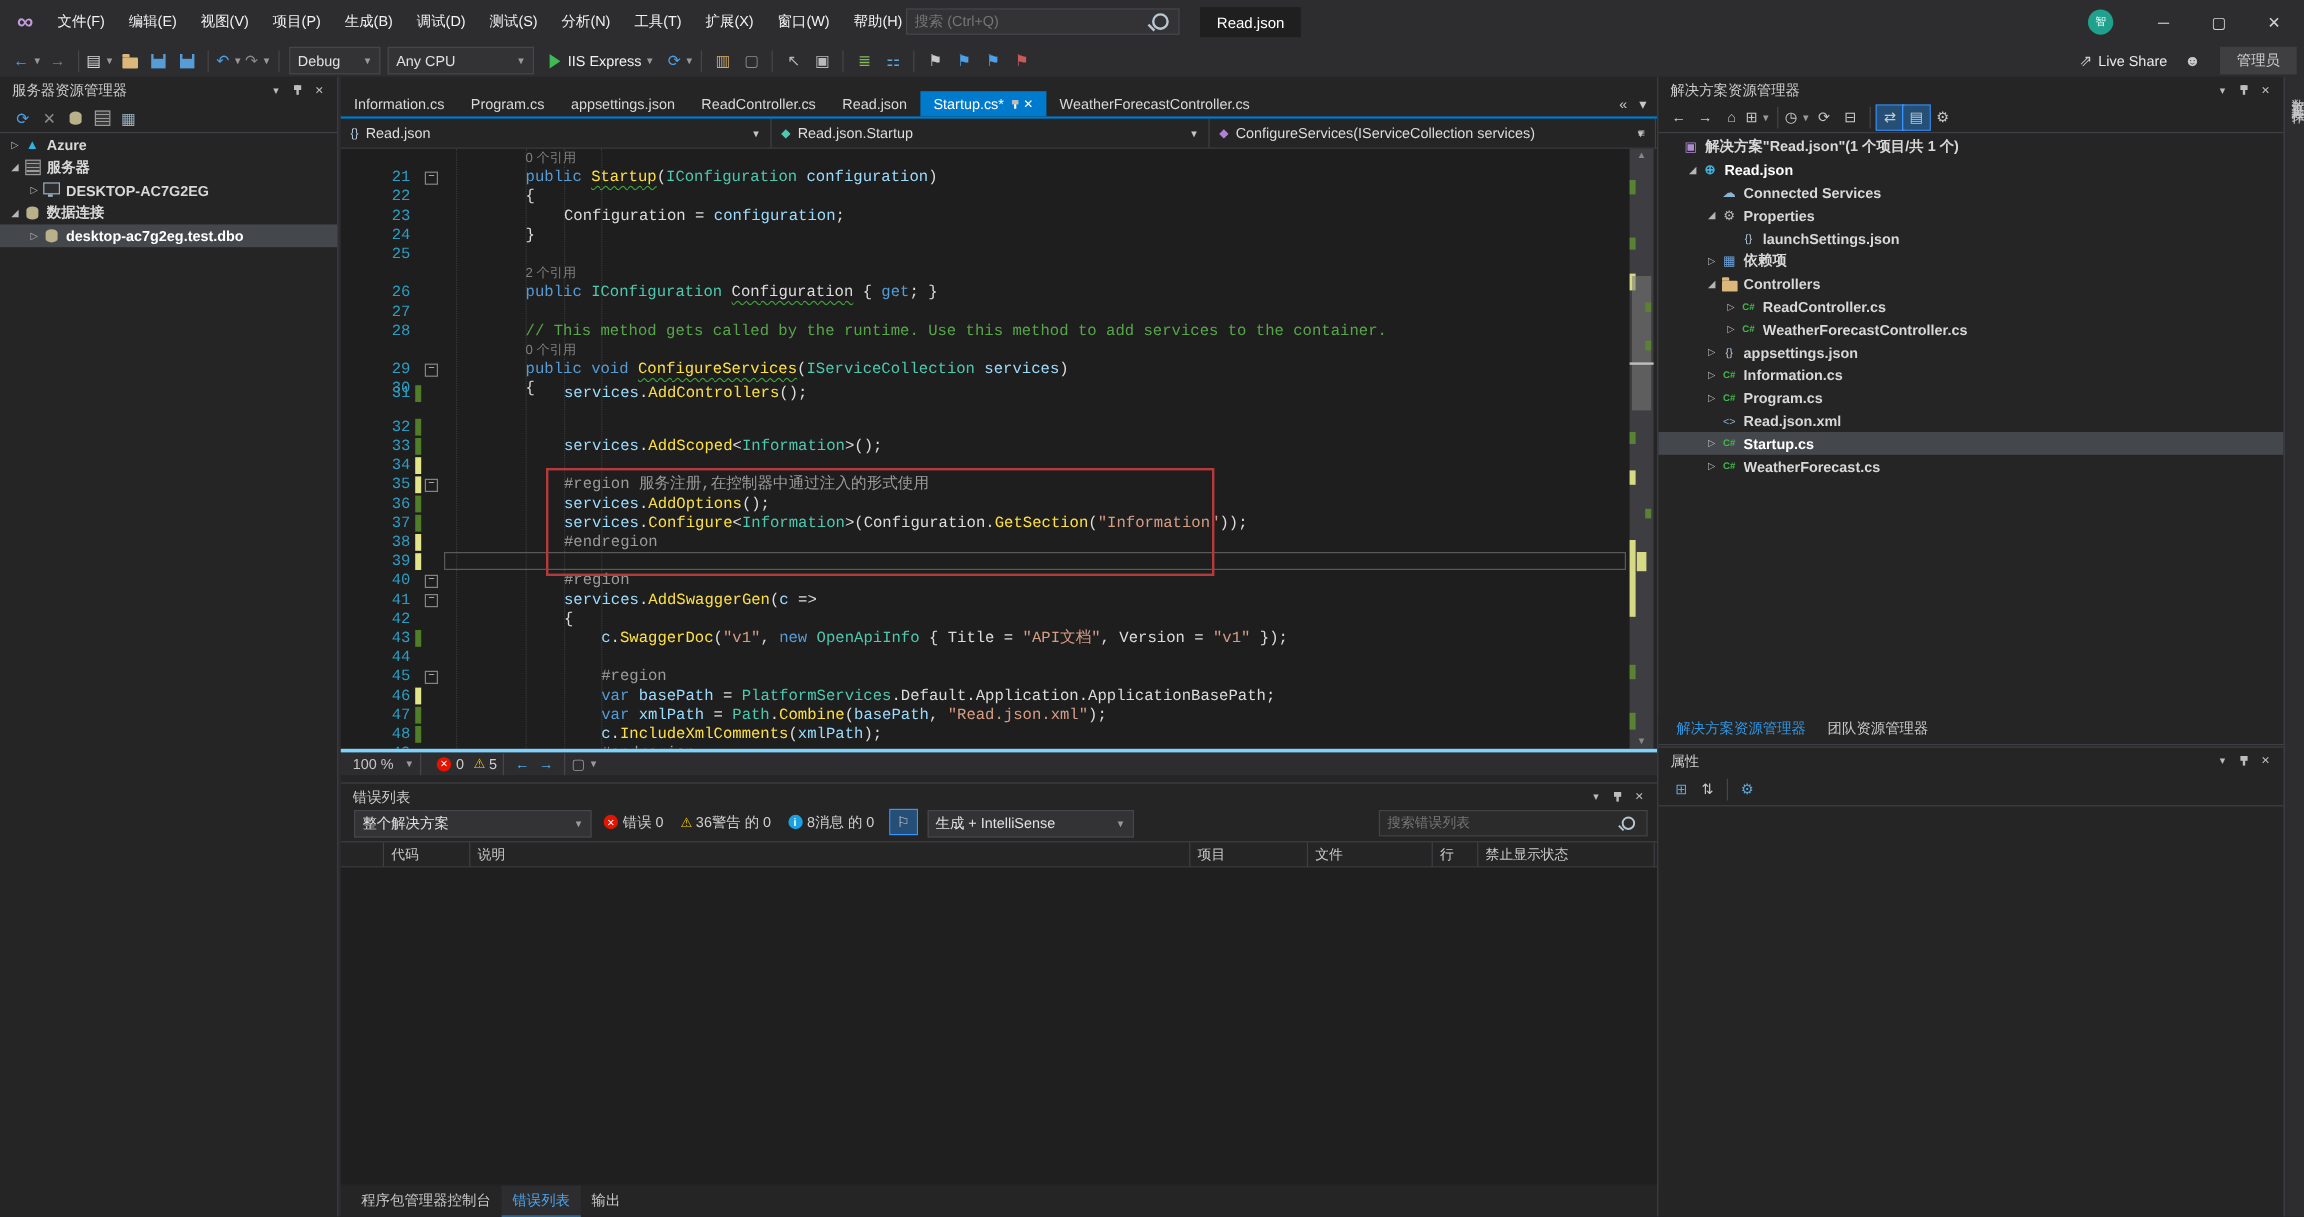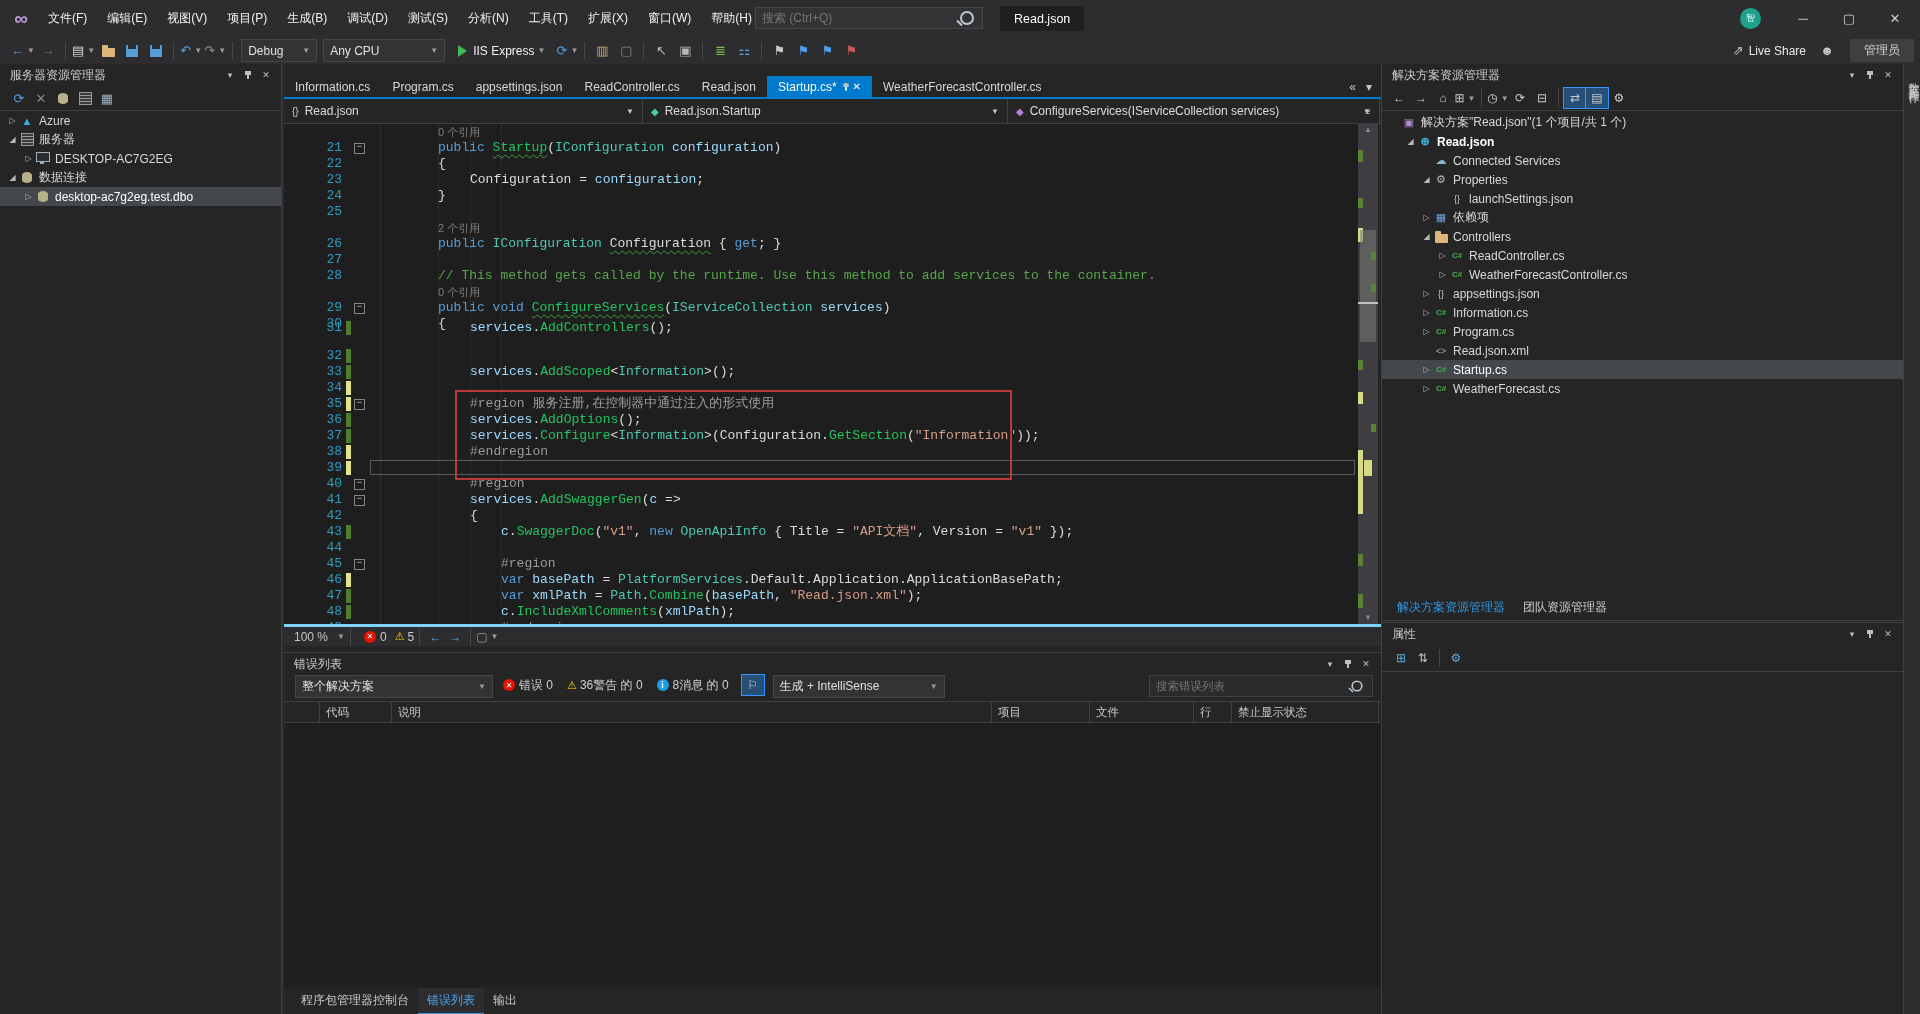--- a/index.html
+++ b/index.html
@@ -53,21 +53,21 @@
                    font-family:"Liberation Sans",sans-serif;}
   
   #leftpanel{position:absolute;left:0;top:64px;width:282px;height:950px;background:#252526;border-right:1px solid #3f3f46;box-sizing:border-box;}
   #lp-tools{display:flex;align-items:center;height:24px;padding-left:8px;border-bottom:1px solid #3f3f46;}
   .sm-ic{width:22px;height:20px;display:flex;align-items:center;justify-content:center;font-size:12px;}
   .tree{position:relative;}
   .trow{height:19px;display:flex;align-items:center;white-space:nowrap;color:#d8d8d8;}
   .trow.sel{background:#44474c;color:#ffffff;}
   .texp{width:13px;text-align:center;color:#b6b6b6;font-size:8px;flex:0 0 auto;}
   .ticon{width:16px;display:flex;align-items:center;justify-content:center;flex:0 0 auto;margin-right:4px;font-size:11px;}
-  .tlabel{overflow:hidden;text-overflow:ellipsis;}
+  .tlabel{overflow:hidden;text-overflow:ellipsis;font-weight:bold;}
   .icyl{width:10px;height:11px;background:#b9b18a;border-radius:5px/3px;}
   .isrv{width:11px;height:11px;border:1px solid #9a9a9a;background:repeating-linear-gradient(#3a3a3a 0 2px,#9a9a9a 2px 3px);}
   .imon{width:12px;height:8px;border:1px solid #9ab0c0;background:#2d2d30;position:relative;margin-bottom:3px;}
   .imon::after{content:"";position:absolute;left:3px;bottom:-3px;width:4px;height:2px;background:#9ab0c0;}
   .csico{color:#41b649;font-weight:bold;font-size:8px;letter-spacing:0;}
   
   #center{position:absolute;left:284px;top:64px;width:1097px;height:950px;background:#252526;}
   #tabrow{position:absolute;left:0;top:12px;width:1097px;height:21px;display:flex;}
   .dtab{display:flex;align-items:center;padding:0 11px;color:#d8d8d8;white-space:nowrap;}
   .dtab.active{background:#007acc;color:#ffffff;}
@@ -86,21 +86,21 @@
   .guide{position:absolute;top:0;bottom:0;width:1px;border-left:1px dotted #3a3a3a;}
   .crow{position:absolute;left:0;width:1074px;height:16px;line-height:16px;}
   .lnum{position:absolute;left:30px;width:28px;text-align:right;color:#2e9bc0;}
   .mark{position:absolute;left:62px;top:1px;width:5px;height:14px;}
   .mark.g{background:#4f7d2a;}
   .mark.y{background:#e2e58a;}
   .fold{position:absolute;left:70px;top:3px;width:9px;height:9px;border:1px solid #858585;background:#1e1e1e;
         color:#c8c8c8;font-size:9px;line-height:7px;text-align:center;}
   .ctext{position:absolute;left:92px;white-space:pre;}
   .lens{font-family:"Liberation Sans",sans-serif;font-size:11px;color:#7f7f7f;}
-  .kw{color:#569cd6}.type{color:#4ec9b0}.meth{color:#22c55e}.prm{color:#9cdcfe}.var{color:#9cdcfe}
+  .kw{color:#569cd6}.type{color:#4ec9b0}.meth{color:#fde047}.prm{color:#9cdcfe}.var{color:#9cdcfe}
   .str{color:#d69d85}.com{color:#57a64a}.dir{color:#9b9b9b}.pl{color:#dcdcdc}
   .sq{text-decoration:underline wavy #3c9f3c 1px;text-underline-offset:3px;}
   #redbox{position:absolute;left:171px;top:266px;width:553px;height:86px;border:2px solid #b63a3a;pointer-events:none;}
   #caretbox{position:absolute;left:86px;top:336px;width:985px;height:15px;border:1px solid #5a5a5a;box-sizing:border-box;pointer-events:none;}
   #vscroll{position:absolute;left:1074px;top:60px;width:20px;height:500px;background:#3e3e42;}
   .sbarrow{position:absolute;left:0;width:20px;height:12px;color:#888;font-size:8px;text-align:center;line-height:12px;}
   .smark{position:absolute;}
   .smk-g{background:#5a8234;}
   .smk-y{background:#d7da84;}
   .smk-w{background:#c0c0c0;}

